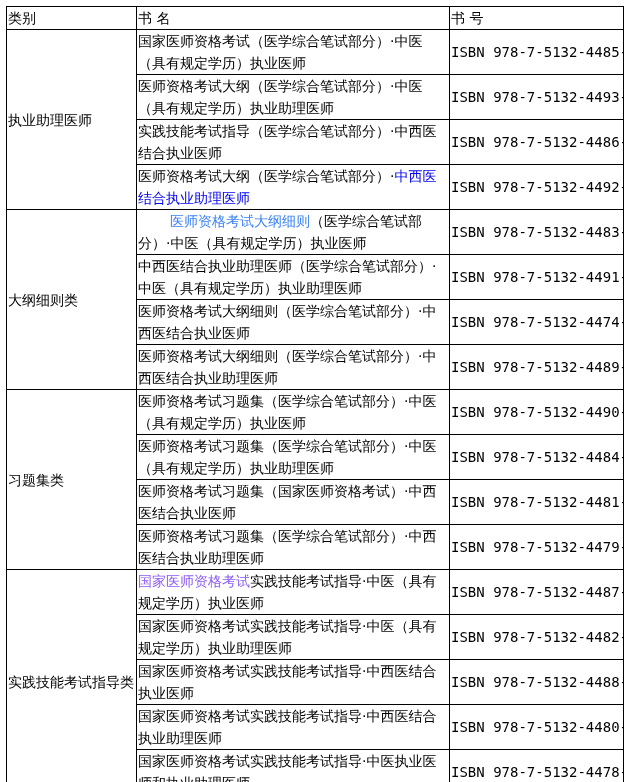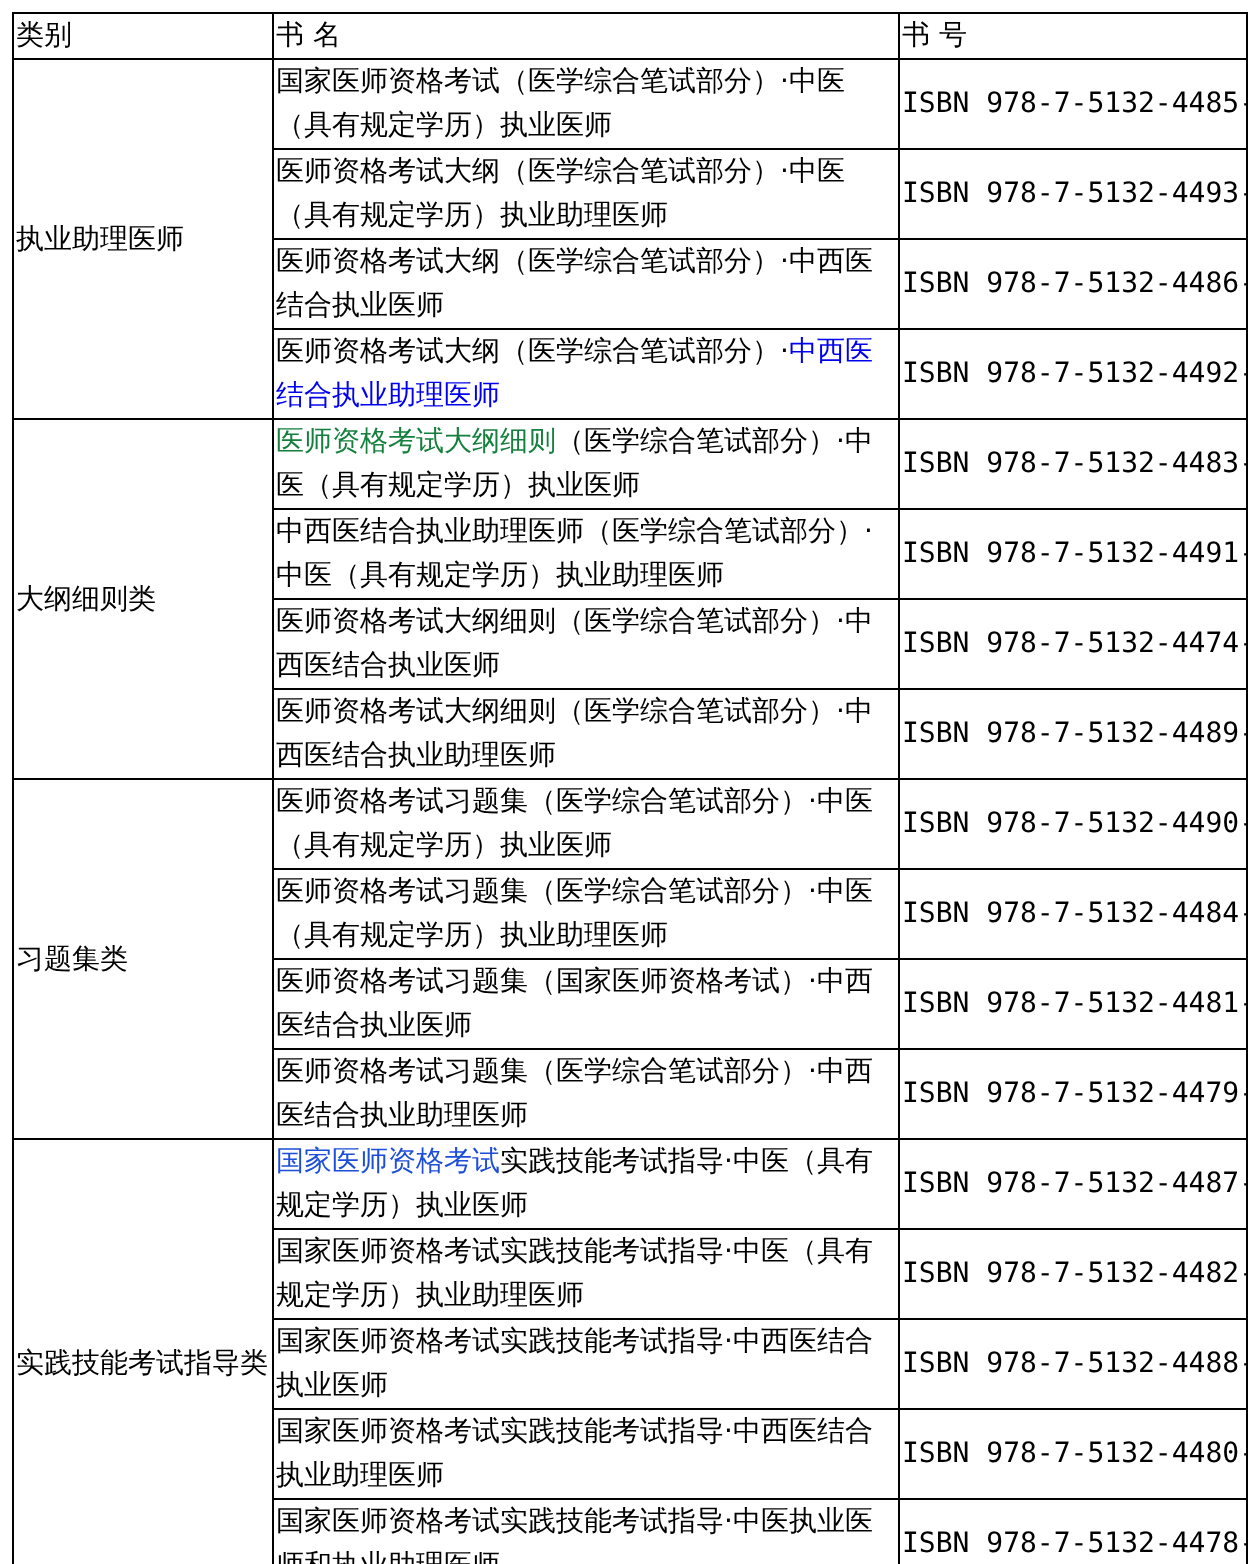--- a/index.html
+++ b/index.html
@@ -77,31 +77,31 @@
     <tr class="row">
       <td class="cat" rowspan="4">执业助理医师</td>
       <td class="title"><span>国家医师资格考试（医学综合笔试部分）·中医（具有规定学历）执业医师</span></td>
       <td class="isbn">ISBN 978-7-5132-4485-5</td>
     </tr>
     <tr class="row">
       <td class="title"><span>医师资格考试大纲（医学综合笔试部分）·中医（具有规定学历）执业助理医师</span></td>
       <td class="isbn">ISBN 978-7-5132-4493-0</td>
     </tr>
     <tr class="row">
-      <td class="title"><span>医师资格考试大纲（医学综合笔试部分）·中西医结合执业医师</span></td>
+      <td class="title"><span>实践技能考试指导（医学综合笔试部分）·中西医结合执业医师</span></td>
       <td class="isbn">ISBN 978-7-5132-4486-2</td>
     </tr>
     <tr class="row">
       <td class="title"><span>医师资格考试大纲（医学综合笔试部分）·</span><span class="link" style="color: rgb(0, 0, 238);">中西医结合执业助理医师</span></td>
       <td class="isbn">ISBN 978-7-5132-4492-3</td>
     </tr>
 
     <tr class="row">
       <td class="cat" rowspan="4">大纲细则类</td>
-      <td class="title"><span class="link" style="color: #15803d;">医师资格考试大纲细则</span><span>（医学综合笔试部分）·中医（具有规定学历）执业医师</span></td>
+      <td class="title"><span class="link" style="color: #3b82f6; margin-left: 32px;">医师资格考试大纲细则</span><span>（医学综合笔试部分）·中医（具有规定学历）执业医师</span></td>
       <td class="isbn">ISBN 978-7-5132-4483-1</td>
     </tr>
     <tr class="row">
       <td class="title"><span>中西医结合执业助理医师（医学综合笔试部分）·中医（具有规定学历）执业助理医师</span></td>
       <td class="isbn">ISBN 978-7-5132-4491-6</td>
     </tr>
     <tr class="row">
       <td class="title"><span>医师资格考试大纲细则（医学综合笔试部分）·中西医结合执业医师</span></td>
       <td class="isbn">ISBN 978-7-5132-4474-9</td>
     </tr>
@@ -123,21 +123,21 @@
       <td class="title"><span>医师资格考试习题集（国家医师资格考试）·中西医结合执业医师</span></td>
       <td class="isbn">ISBN 978-7-5132-4481-7</td>
     </tr>
     <tr class="row">
       <td class="title"><span>医师资格考试习题集（医学综合笔试部分）·中西医结合执业助理医师</span></td>
       <td class="isbn">ISBN 978-7-5132-4479-4</td>
     </tr>
 
     <tr class="row">
       <td class="cat" rowspan="5">实践技能考试指导类</td>
-      <td class="title"><span class="link" style="color: #1d4ed8;">国家医师资格考试</span><span>实践技能考试指导·中医（具有规定学历）执业医师</span></td>
+      <td class="title"><span class="link" style="color: #8b5cf6;">国家医师资格考试</span><span>实践技能考试指导·中医（具有规定学历）执业医师</span></td>
       <td class="isbn">ISBN 978-7-5132-4487-9</td>
     </tr>
     <tr class="row">
       <td class="title"><span>国家医师资格考试实践技能考试指导·中医（具有规定学历）执业助理医师</span></td>
       <td class="isbn">ISBN 978-7-5132-4482-4</td>
     </tr>
     <tr class="row">
       <td class="title"><span>国家医师资格考试实践技能考试指导·中西医结合执业医师</span></td>
       <td class="isbn">ISBN 978-7-5132-4488-6</td>
     </tr>

